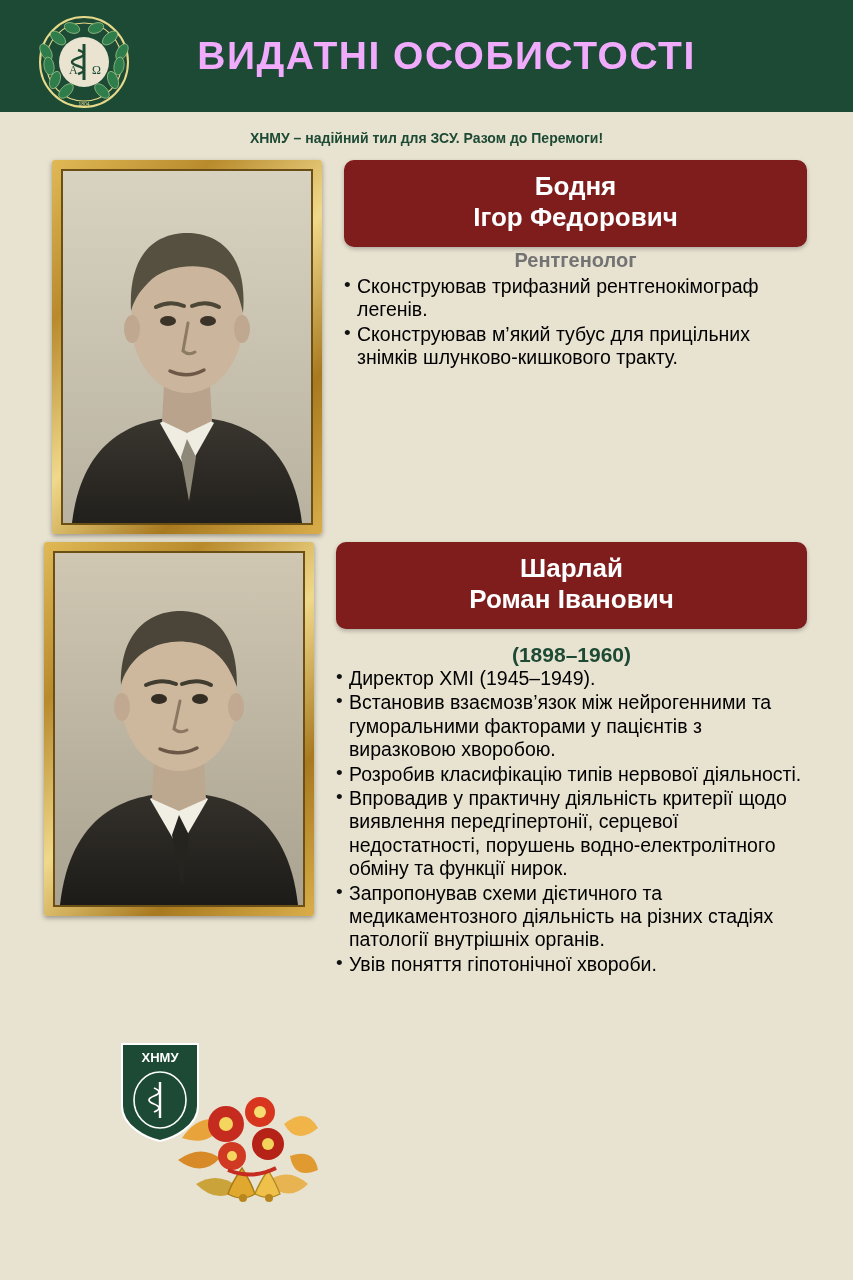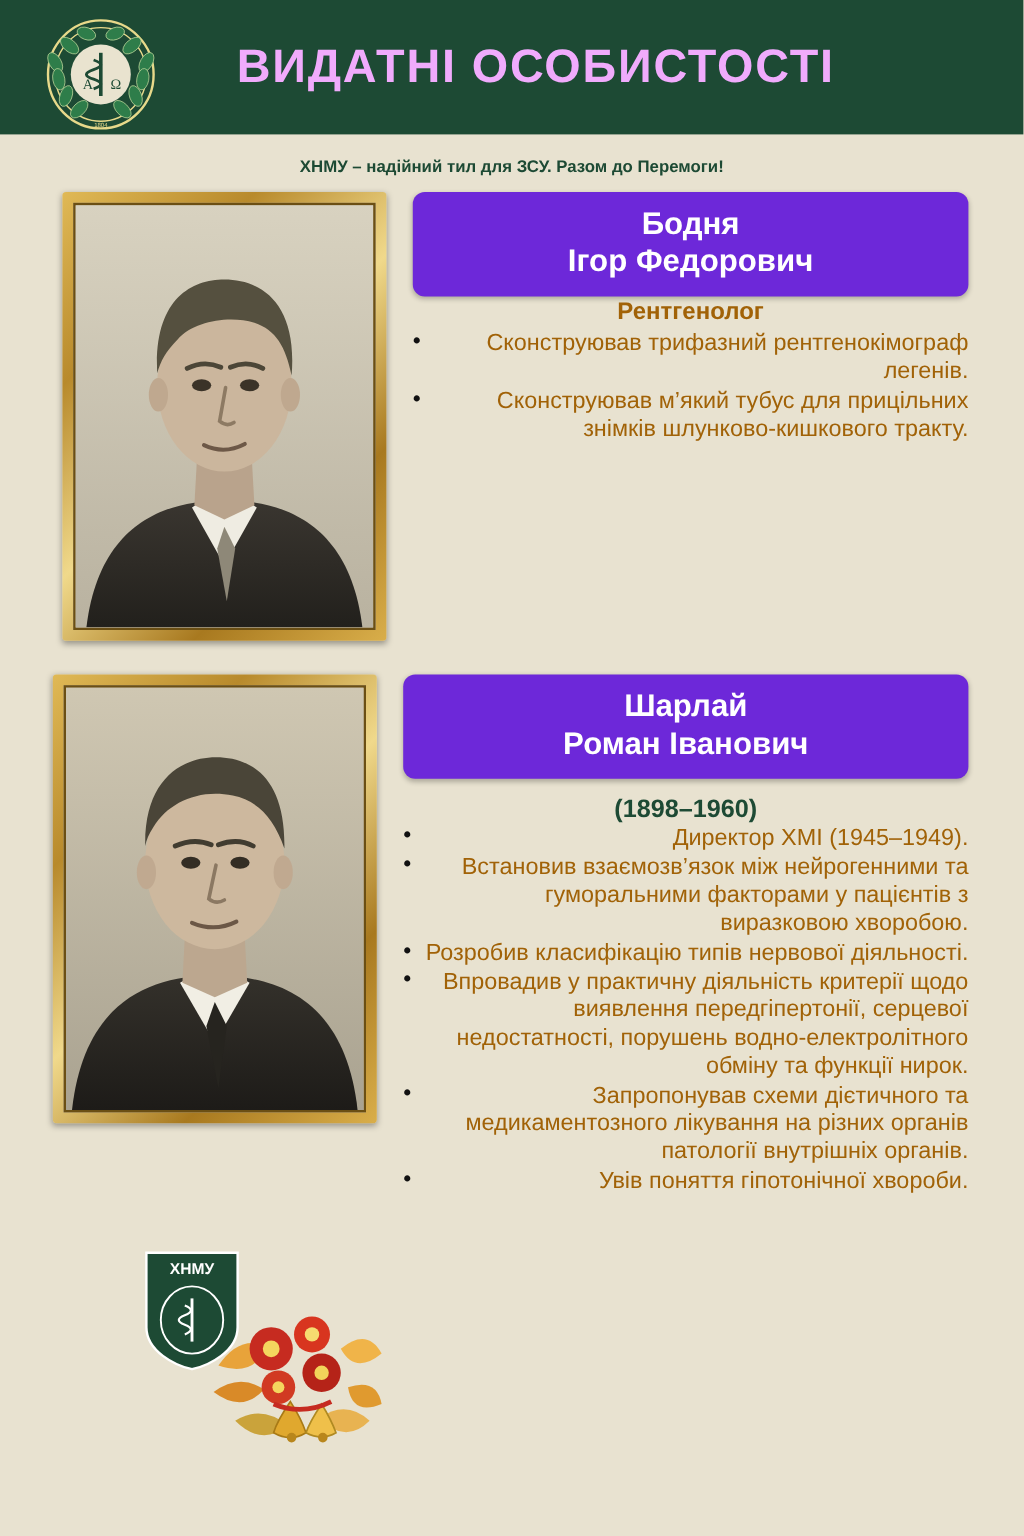--- a/index.html
+++ b/index.html
@@ -50,21 +50,21 @@
     font-weight: bold;
     padding: 18px 10px 14px 10px;
   }
 
   
   .person {
     display: flex;
     padding: 0 46px 0 52px;
     align-items: flex-start;
   }
-  .person + .person { margin-top: 28px; padding-left: 44px; }
+  .person + .person { margin-top: 8px; padding-left: 44px; }
 
   .photo-frame {
     width: 270px;
     flex: 0 0 270px;
     padding: 9px;
     background: linear-gradient(135deg,#e0b956 0%,#b88a2c 25%,#f0d98b 50%,#a8791f 75%,#d9ae4a 100%);
     border-radius: 3px;
     box-shadow: 0 2px 5px rgba(0,0,0,0.35);
   }
   .photo-inner {
@@ -75,21 +75,21 @@
   .photo {
     width: 100%;
     display: block;
   }
 
   .info {
     flex: 1 1 auto;
     padding-left: 22px;
   }
   .name-plate {
-    background: #6d28d9;
+    background: #7f1d1d;
     border-radius: 10px;
     padding: 12px 10px 14px 10px;
     text-align: center;
     color: #ffffff;
     box-shadow: 0 2px 4px rgba(0,0,0,0.25);
   }
   .name-surname {
     font-size: 26px;
     font-weight: bold;
     line-height: 1.15;
@@ -101,34 +101,33 @@
   }
   .years {
     text-align: center;
     color: #1d4a34;
     font-weight: bold;
     font-size: 21px;
     margin-top: 14px;
   }
   .speciality {
     text-align: center;
-    color: #a16207;
+    color: #737373;
     font-weight: bold;
     font-size: 20px;
     margin-top: 2px;
     margin-bottom: 3px;
   }
   ul.facts {
     list-style: none;
     margin: 0;
     padding: 0;
-    color: #a16207;
+    color: #000000;
     font-size: 19.5px;
     line-height: 1.2;
-    text-align: right;
   }
   ul.facts li {
     position: relative;
     padding-left: 13px;
     margin-bottom: 1px;
   }
   ul.facts li::before {
     content: "•";
     position: absolute;
     left: 0;
@@ -290,21 +289,21 @@
     <div class="name-plate">
       <div class="name-surname">Шарлай</div>
       <div class="name-patronymic">Роман Іванович</div>
     </div>
     <div class="years">(1898–1960)</div>
     <ul class="facts">
       <li>Директор ХМІ (1945–1949).</li>
       <li>Встановив взаємозв’язок між нейрогенними та гуморальними факторами у пацієнтів з виразковою хворобою.</li>
       <li>Розробив класифікацію типів нервової діяльності.</li>
       <li>Впровадив у практичну діяльність критерії щодо виявлення передгіпертонії, серцевої недостатності, порушень водно-електролітного обміну та функції нирок.</li>
-      <li>Запропонував схеми дієтичного та медикаментозного лікування на різних органів патології внутрішніх органів.</li>
+      <li>Запропонував схеми дієтичного та медикаментозного діяльність на різних стадіях патології внутрішніх органів.</li>
       <li>Увів поняття гіпотонічної хвороби.</li>
     </ul>
   </div>
 </div>
 
 <div class="footer-deco">
   <div class="mini-shield">
     <svg viewBox="0 0 84 104" width="84" height="104">
       <path d="M4 4 H80 V66 C80 86 56 98 42 101 C28 98 4 86 4 66 Z" fill="#1d4a34" stroke="#ffffff" stroke-width="2"></path>
       <text x="42" y="22" text-anchor="middle" font-family="'Liberation Sans', sans-serif" font-size="13" fill="#ffffff" font-weight="bold">ХНМУ</text>

